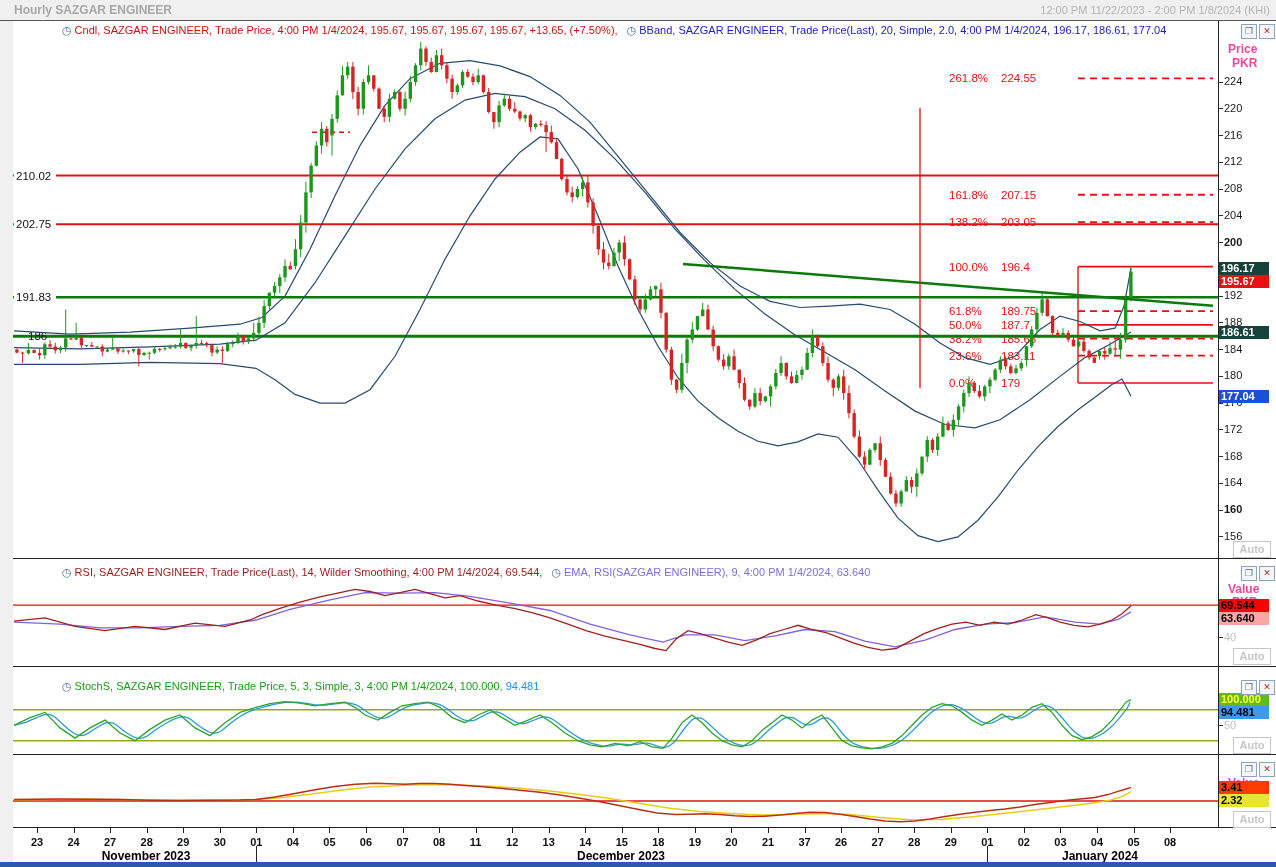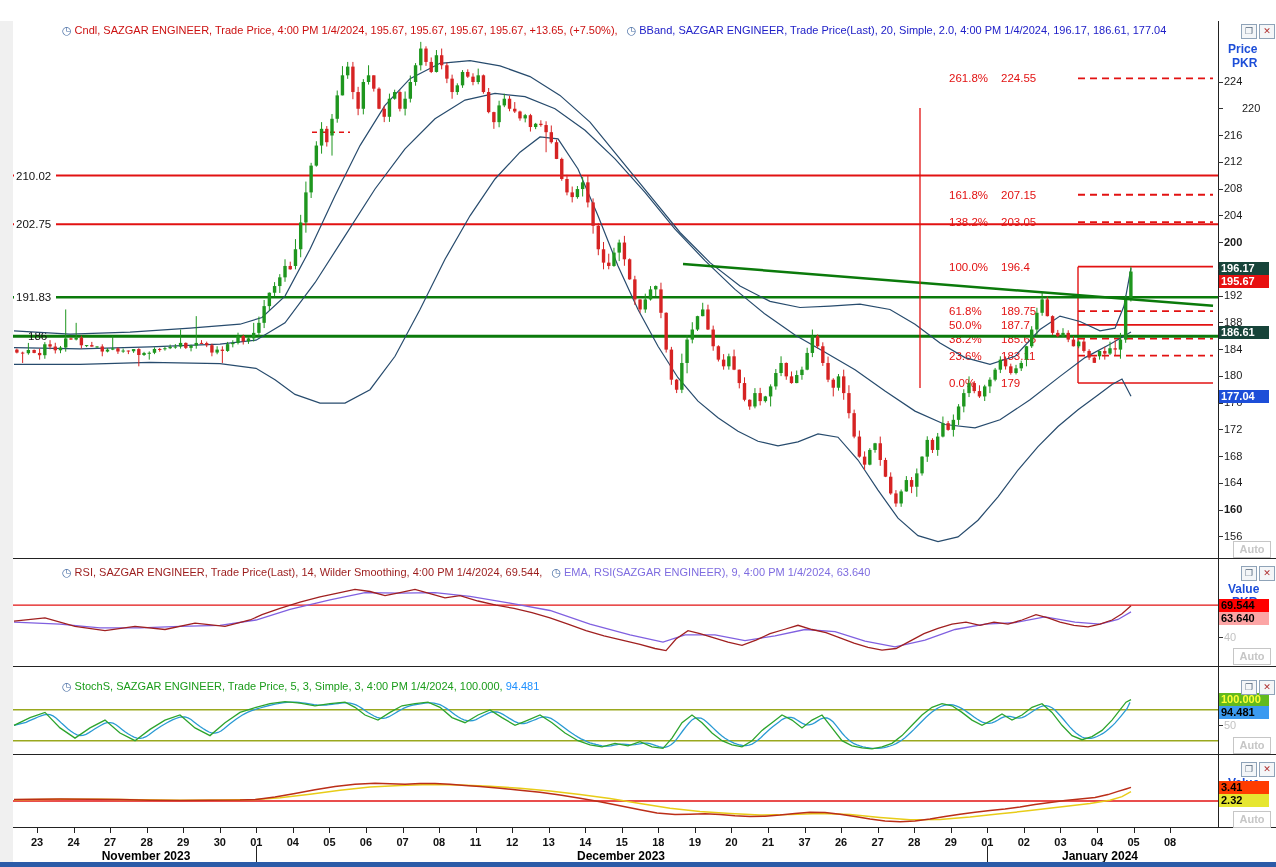--- a/index.html
+++ b/index.html
@@ -18,32 +18,36 @@
   .axlab.gray{color:#c2c2c2;}
   .tickdash{position:absolute;left:1218px;width:5px;height:1px;background:#333;z-index:4;}
   .badge{position:absolute;left:1219px;width:48px;height:13px;font-size:11px;font-weight:bold;
          text-align:left;padding-left:2px;line-height:13px;z-index:7;}
   .autobtn{position:absolute;left:1233px;width:36px;height:15px;border:1px solid #c6c6c6;color:#c6c6c6;
            font-size:11px;font-weight:bold;text-align:center;line-height:14px;z-index:7;background:#fff;}
   .wctl{position:absolute;z-index:8;display:flex;gap:2px;}
   .wbox{width:14px;height:13px;border:1px solid #8fa3b8;background:#f4f6f8;font-size:9px;line-height:12px;
         text-align:center;color:#51657a;}
   .wbox.x{color:#b03030;font-weight:bold;}
-  .axtitle{position:absolute;font-size:12px;font-weight:bold;color:#1d4ed8;z-index:3;}
+  .axtitle{position:absolute;font-size:12px;font-weight:bold;color:#ec4899;z-index:3;}
   .datelab{position:absolute;font-size:11px;font-weight:bold;color:#111;transform:translateX(-50%);}
   .monthlab{position:absolute;font-size:12px;font-weight:bold;color:#000;transform:translateX(-50%);}
   .xtick{position:absolute;width:1px;height:5px;background:#222;}
   .msep{position:absolute;width:1px;height:16px;background:#222;}
   .bottomstrip{position:absolute;left:0;top:862px;width:1276px;height:5px;background:#2b5ba8;}
   svg{position:absolute;z-index:2;}
 </style>
 </head>
 <body>
 
 <div id="app">
+  <div class="titlebar">
+    <span class="t">Hourly SAZGAR ENGINEER</span>
+    <span class="r">12:00 PM 11/22/2023 - 2:00 PM 1/8/2024 (KHI)</span>
+  </div>
   <div class="frameL"></div>
 
   <svg id="svg-main" style="left:13px;top:20px" width="1205" height="538" viewBox="13 20 1205 538">
       <line x1="1078" y1="78.32049999999992" x2="1213" y2="78.32049999999992" stroke="#e21212" stroke-width="1.8" stroke-dasharray="7,5"></line>
       <text x="949" y="82.32049999999992" fill="#e21212" font-size="11.5" font-family="Liberation Sans">261.8%</text>
       <text x="1001" y="82.32049999999992" fill="#e21212" font-size="11.5" font-family="Liberation Sans">224.55</text>
       <line x1="1078" y1="194.7265" x2="1213" y2="194.7265" stroke="#e21212" stroke-width="1.8" stroke-dasharray="7,5"></line>
       <text x="949" y="198.7265" fill="#e21212" font-size="11.5" font-family="Liberation Sans">161.8%</text>
       <text x="1001" y="198.7265" fill="#e21212" font-size="11.5" font-family="Liberation Sans">207.15</text>
       <line x1="1078" y1="222.15549999999993" x2="1213" y2="222.15549999999993" stroke="#e21212" stroke-width="1.8" stroke-dasharray="7,5"></line>
@@ -653,21 +657,21 @@
       <div class="monthlab" style="left: 146px; top: 849px;">November 2023</div>
       <div class="monthlab" style="left: 621px; top: 849px;">December 2023</div>
       <div class="monthlab" style="left: 1100px; top: 849px;">January 2024</div>
       <div class="msep" style="left: 256px; top: 846px;"></div>
       <div class="msep" style="left: 987px; top: 846px;"></div>
     </div>
   <div id="priceticks">
       <div class="tickdash" style="top: 81.5px;"></div>
       <div class="axlab" style="top: 75px;">224</div>
       <div class="tickdash" style="top: 108.26px;"></div>
-      <div class="axlab" style="top: 101.76px; margin-left: 18px;">220</div>
+      <div class="axlab" style="top: 101.76px;">220</div>
       <div class="tickdash" style="top: 135.02px;"></div>
       <div class="axlab" style="top: 128.52px;">216</div>
       <div class="tickdash" style="top: 161.78px;"></div>
       <div class="axlab" style="top: 155.28px;">212</div>
       <div class="tickdash" style="top: 188.54px;"></div>
       <div class="axlab" style="top: 182.04px;">208</div>
       <div class="tickdash" style="top: 215.3px;"></div>
       <div class="axlab" style="top: 208.8px;">204</div>
       <div class="tickdash" style="top: 242.06px;"></div>
       <div class="axlab bold" style="top: 235.56px;">200</div>

